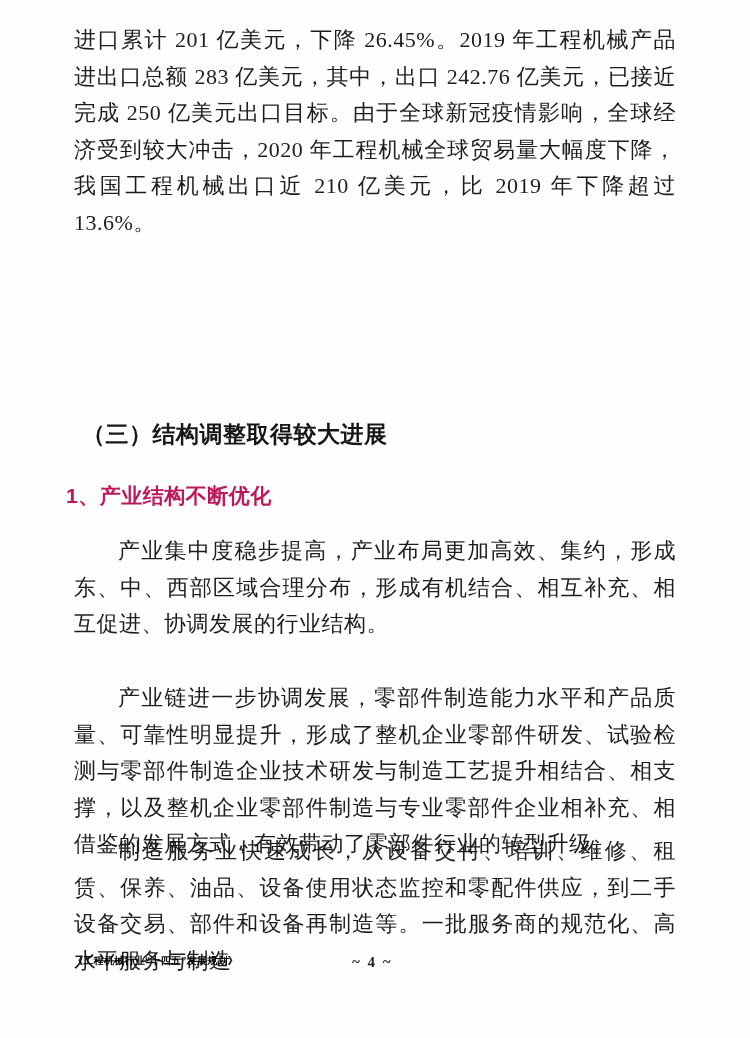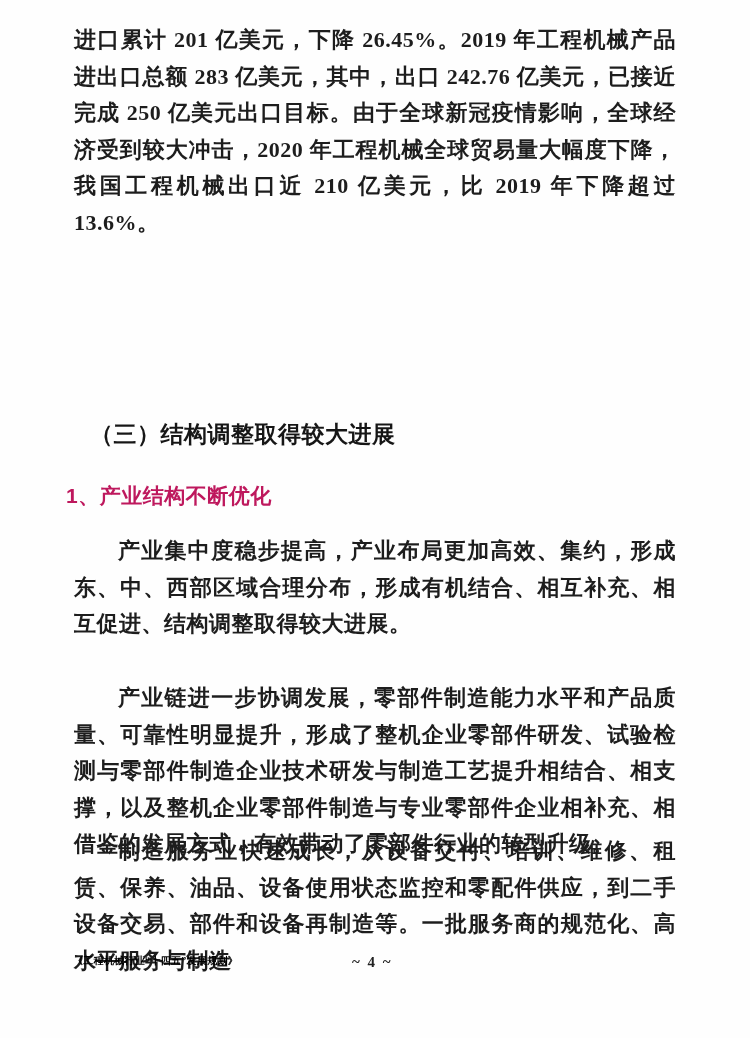--- a/index.html
+++ b/index.html
@@ -17,35 +17,33 @@
     color: #1d1d1d;
   }
   .body-para {
     position: absolute;
     left: 74px;
     width: 602px;
     font-size: 22px;
     line-height: 36.5px;
     text-align: justify;
     letter-spacing: 0.5px;
-    font-weight: bold;
   }
   .indent {
     text-indent: 44px;
   }
   .heading-section {
     position: absolute;
     left: 82px;
     font-family: "Liberation Sans", "DejaVu Sans", sans-serif;
     font-weight: bold;
     font-size: 23px;
     line-height: 28px;
     color: #161616;
     letter-spacing: 0.5px;
-    margin-left: 8px;
   }
   .heading-sub {
     position: absolute;
     left: 66px;
     font-family: "Liberation Sans", "DejaVu Sans", sans-serif;
     font-weight: bold;
     font-size: 21px;
     line-height: 26px;
     color: #be185d;
     letter-spacing: 0.5px;
@@ -74,21 +72,21 @@
 
 <div class="page">
 
   <div class="body-para" style="top: 22px;">进口累计 201 亿美元，下降 26.45%。2019 年工程机械产品进出口总额 283 亿美元，其中，出口 242.76 亿美元，已接近完成 250 亿美元出口目标。由于全球新冠疫情影响，全球经济受到较大冲击，2020 年工程机械全球贸易量大幅度下降，我国工程机械出口近 210 亿美元，比 2019 年下降超过 13.6%。</div>
 
 
   <div class="heading-section" style="top: 420px;">（三）结构调整取得较大进展</div>
 
   <div class="heading-sub" style="top: 483px;">1、产业结构不断优化</div>
 
-  <div class="body-para indent" style="top: 533px;">产业集中度稳步提高，产业布局更加高效、集约，形成东、中、西部区域合理分布，形成有机结合、相互补充、相互促进、结构调整取得较大进展。</div>
+  <div class="body-para indent" style="top: 533px;">产业集中度稳步提高，产业布局更加高效、集约，形成东、中、西部区域合理分布，形成有机结合、相互补充、相互促进、协调发展的行业结构。</div>
 
   <div class="body-para indent" style="top: 664px; margin-top: 16px;">产业链进一步协调发展，零部件制造能力水平和产品质量、可靠性明显提升，形成了整机企业零部件研发、试验检测与零部件制造企业技术研发与制造工艺提升相结合、相支撑，以及整机企业零部件制造与专业零部件企业相补充、相借鉴的发展方式，有效带动了零部件行业的转型升级。</div>
 
   <div class="body-para indent" style="top: 833px;">制造服务业快速成长，从设备交付、培训、维修、租赁、保养、油品、设备使用状态监控和零配件供应，到二手设备交易、部件和设备再制造等。一批服务商的规范化、高水平服务与制造</div>
 
   <div class="footer-title">《工程机械行业“十四五”发展规划》</div>
 
   <div class="footer-page">~ 4 ~</div>
 
 </div>

